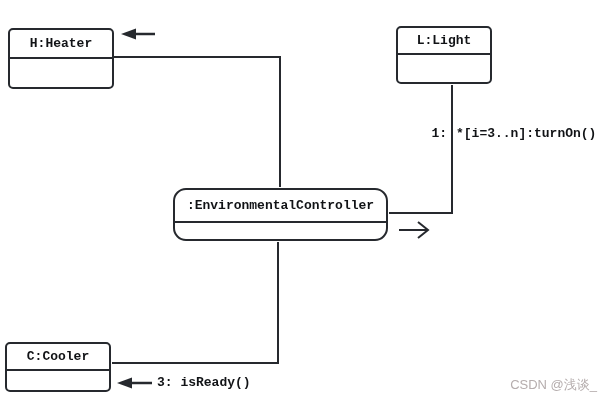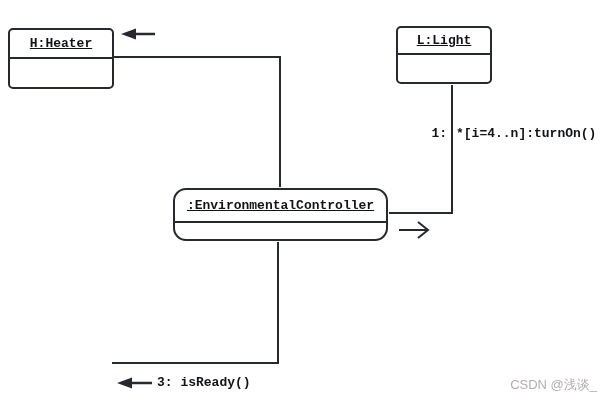--- a/index.html
+++ b/index.html
@@ -33,21 +33,20 @@
     box-sizing: border-box;
     border-bottom: 2px solid #26292e;
     display: flex;
     align-items: center;
     justify-content: center;
   }
   .uml-object .name-compartment span {
     font-size: 13px;
     font-weight: bold;
     color: #111316;
-    text-decoration: underline;
     white-space: nowrap;
   }
   .uml-object .body-compartment {
     flex: 1;
   }
   .msg-label {
     position: absolute;
     font-size: 13px;
     font-weight: bold;
     color: #111316;
@@ -120,20 +119,26 @@
     <div class="body-compartment"></div>
   </div>
 
   <div id="box-controller" class="uml-object">
     <div class="name-compartment">
       <span>:EnvironmentalController</span>
     </div>
     <div class="body-compartment"></div>
   </div>
 
+  <div id="box-cooler" class="uml-object">
+    <div class="name-compartment">
+      <span>C:Cooler</span>
+    </div>
+    <div class="body-compartment"></div>
+  </div>
 
   <div id="msg1-prefix" class="msg-label">1:</div>
-  <div id="msg1-body" class="msg-label">*[i=4..n]:turnOn()</div>
+  <div id="msg1-body" class="msg-label">*[i=3..n]:turnOn()</div>
   <div id="msg3-label" class="msg-label">3: isReady()</div>
 
   <div id="watermark" style="color: rgb(181, 173, 173);">CSDN @浅谈_</div>
 
 </div>
 
 </body></html>

